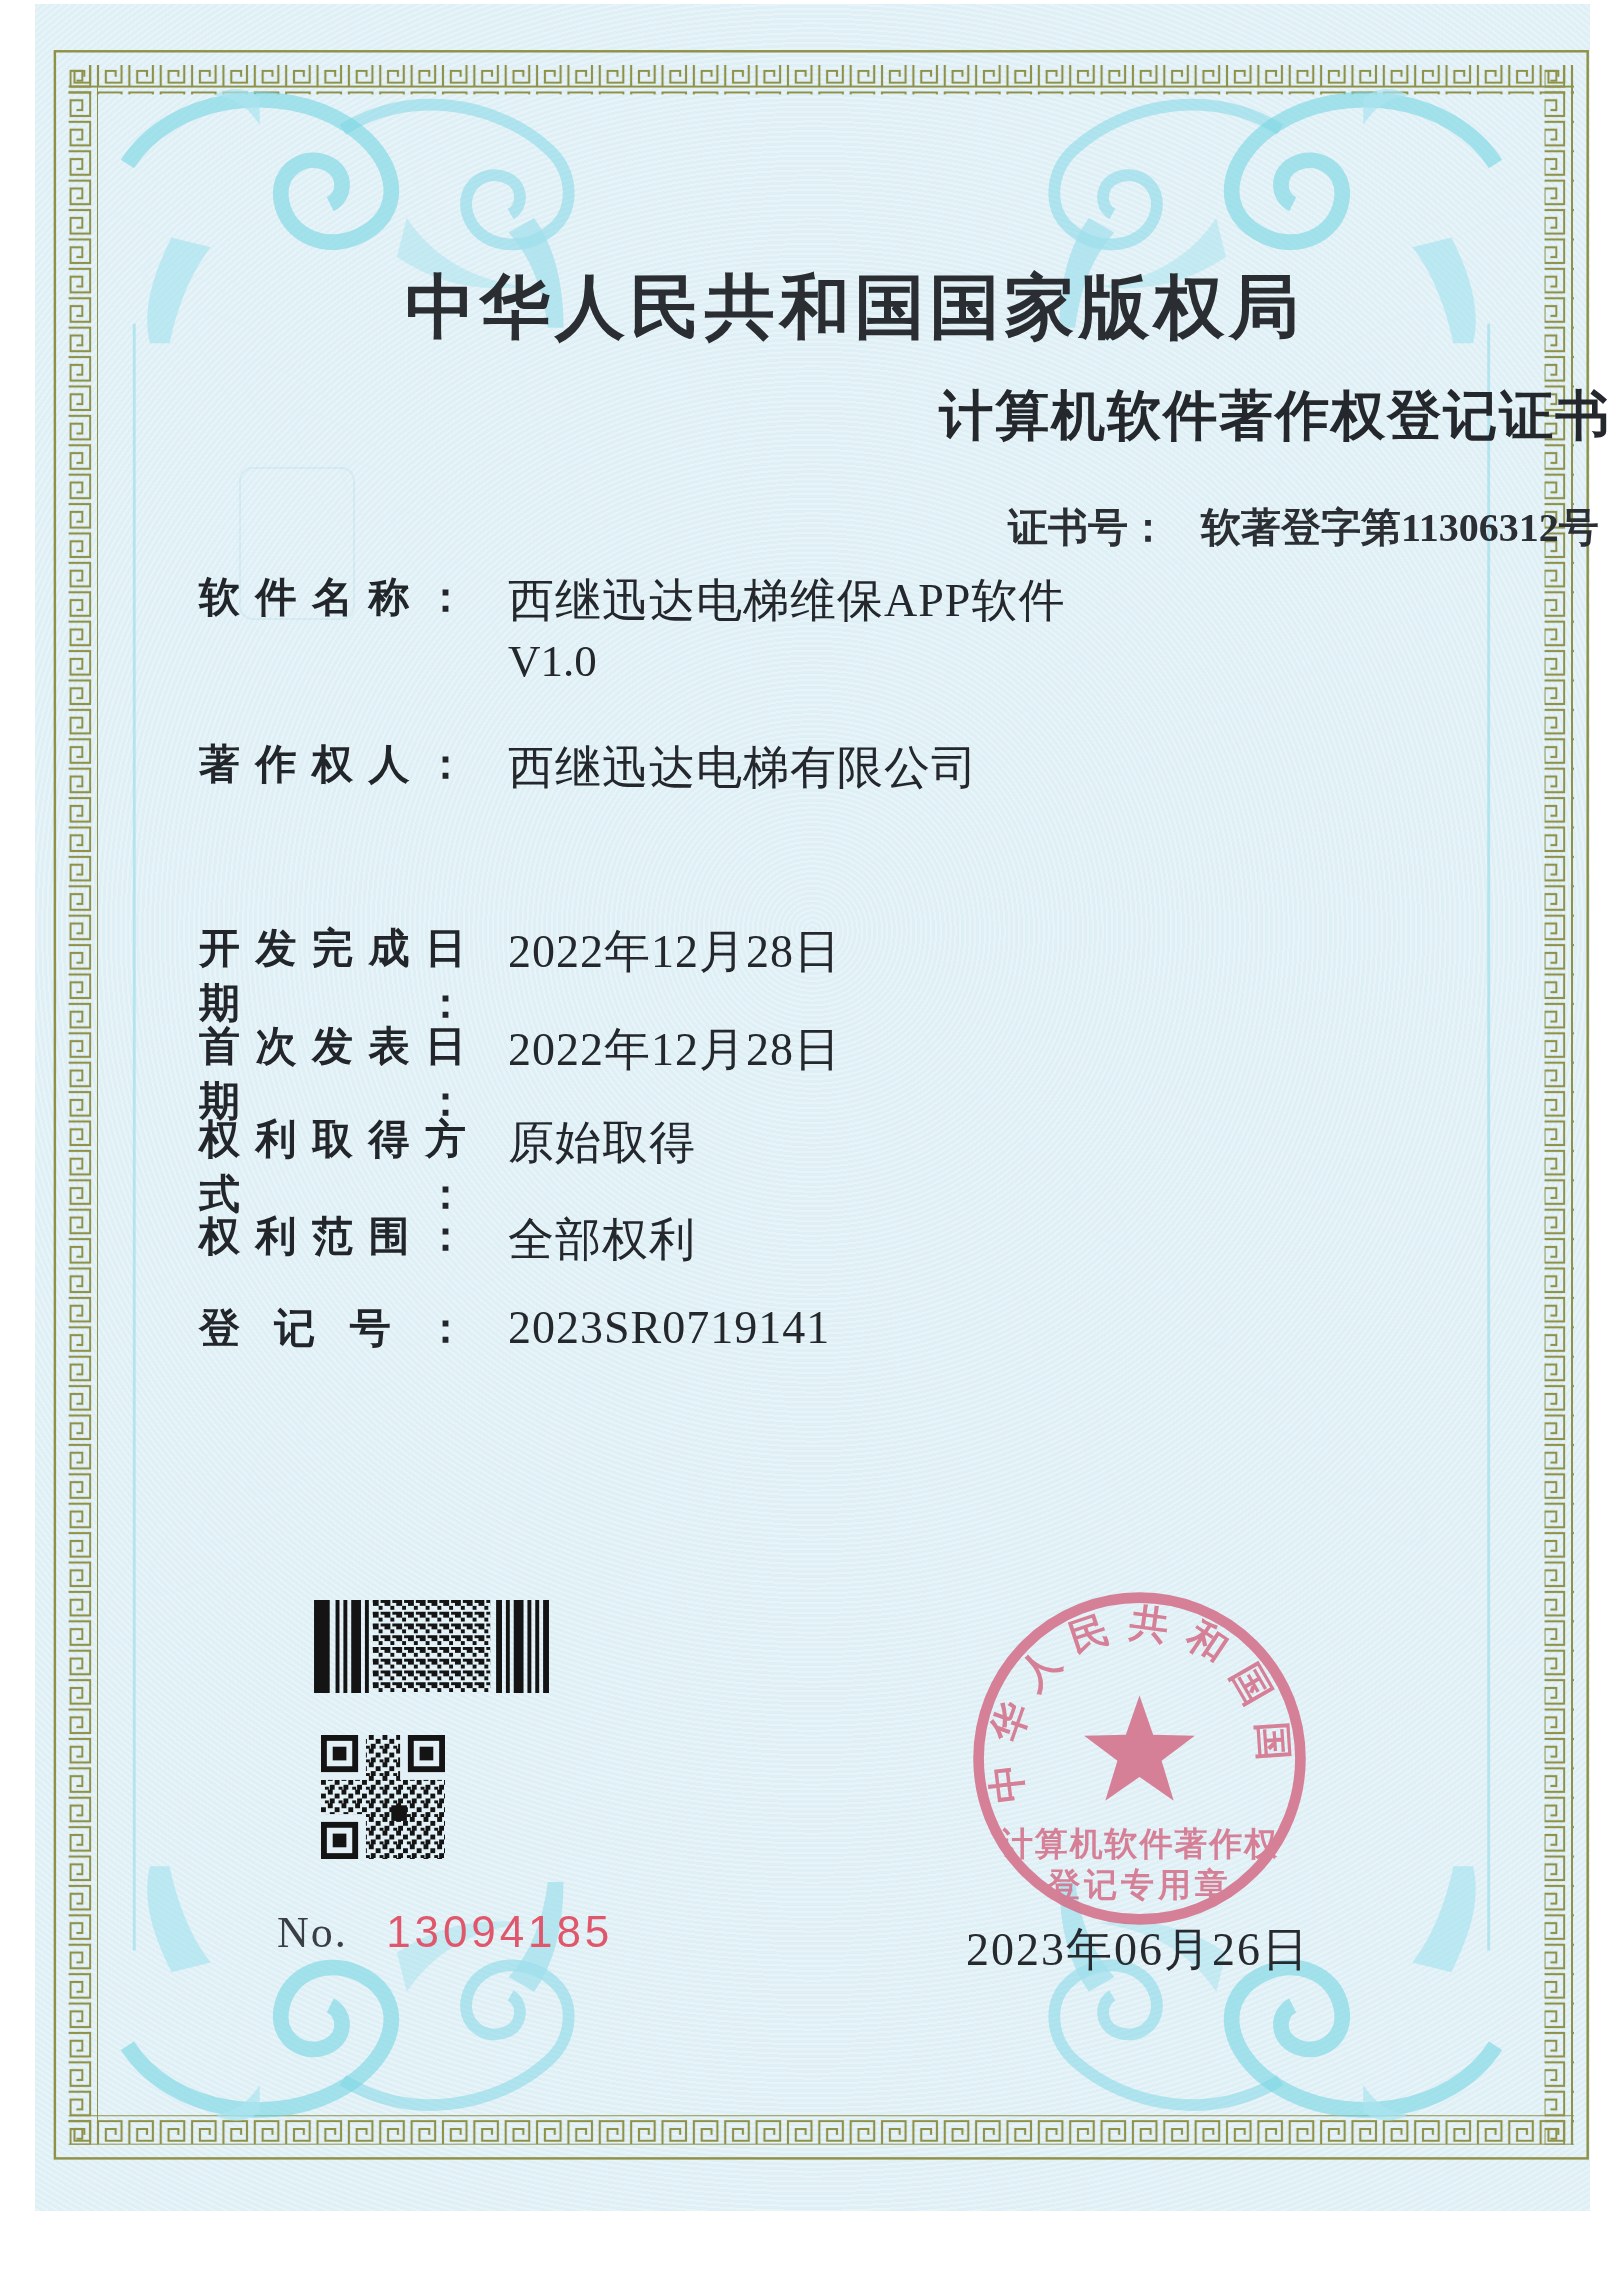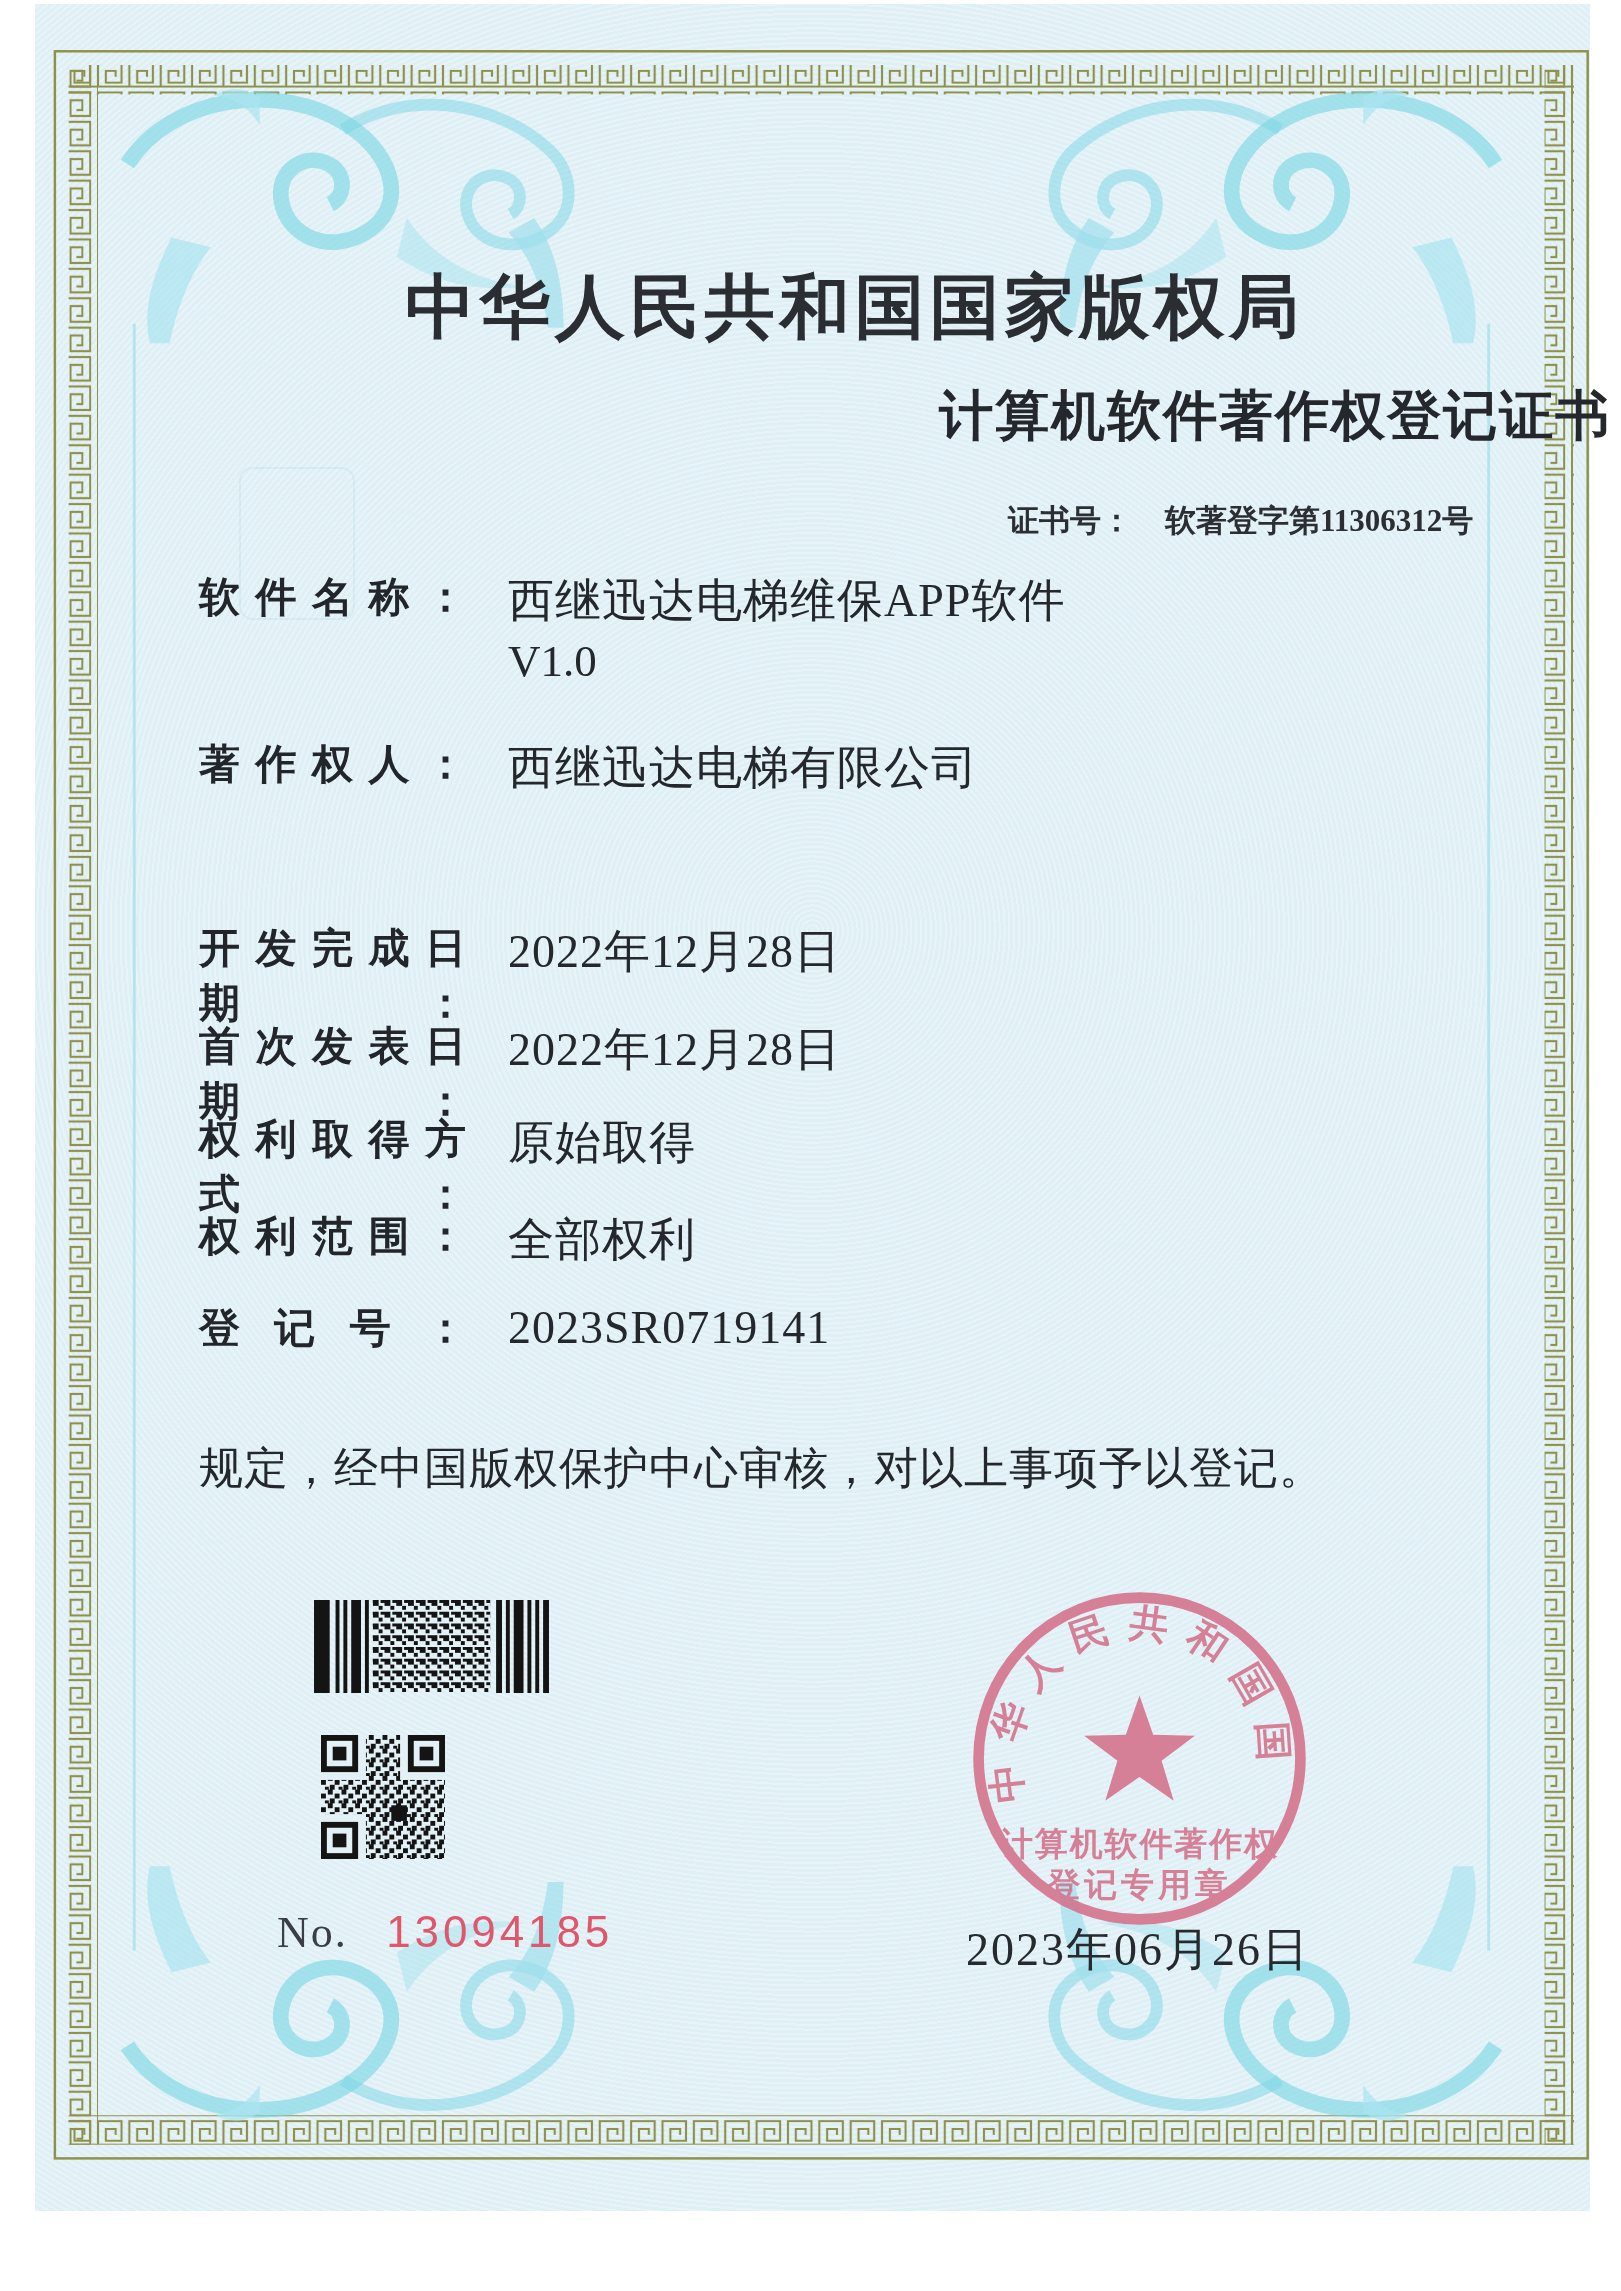--- a/index.html
+++ b/index.html
@@ -16,21 +16,21 @@
   .frame-svg{position:absolute;left:0;top:0;z-index:2;}
   .txt{position:absolute;color:#26292d;z-index:5;}
   .authority{
     left:98px;right:9.8px;top:261px;text-align:center;
     font-size:70px;font-weight:700;letter-spacing:4.9px;color:#2a2d31;
   }
   .cert-title{
     left:82px;right:9.8px;top:380px;text-align:right;
     font-size:54px;font-weight:700;letter-spacing:2px;color:#24272b;
   }
-  .certno{left:1008px;top:500px;font-size:31px;font-weight:700;color:#2b2e32;}
+  .certno{left:1008px;top:500px;font-size:40px;font-weight:700;color:#2b2e32;}
   .certno .v{margin-left:33px;font-weight:700;}
   .row{position:absolute;left:199px;z-index:5;}
   .lbl{
     display:inline-block;width:267px;text-align:justify;text-align-last:justify;
     font-size:41px;font-weight:700;color:#22262a;vertical-align:top;
   }
   .val{
     position:absolute;left:309px;top:0;white-space:nowrap;
     font-size:46px;font-weight:500;color:#24282c;letter-spacing:1px;
   }
@@ -151,21 +151,20 @@
   <span class="lbl">权利范围：</span>
   <span class="val">全部权利</span>
 </div>
 
 <div class="row" style="top:1301px">
   <span class="lbl">登记号：</span>
   <span class="val">2023SR0719141</span>
 </div>
 
 <div class="para" style="top:1400px">
-  <div class="l2">规定，经中国版权保护中心审核，对以上事项予以登记。</div>
 </div>
 
 <svg class="barcode" width="235" height="93" viewBox="0 0 240 95">
   <rect x="0" y="0" width="16" height="95" fill="#141414"></rect>
   <rect x="22" y="0" width="4" height="95" fill="#141414"></rect>
   <rect x="30" y="0" width="4" height="95" fill="#141414"></rect>
   <rect x="38" y="0" width="10" height="95" fill="#141414"></rect>
   <rect x="52" y="0" width="4" height="95" fill="#141414"></rect>
   <rect x="60" y="0" width="120" height="95" fill="url(#dmnoise)"></rect>
   <rect x="186" y="0" width="6" height="95" fill="#141414"></rect>

